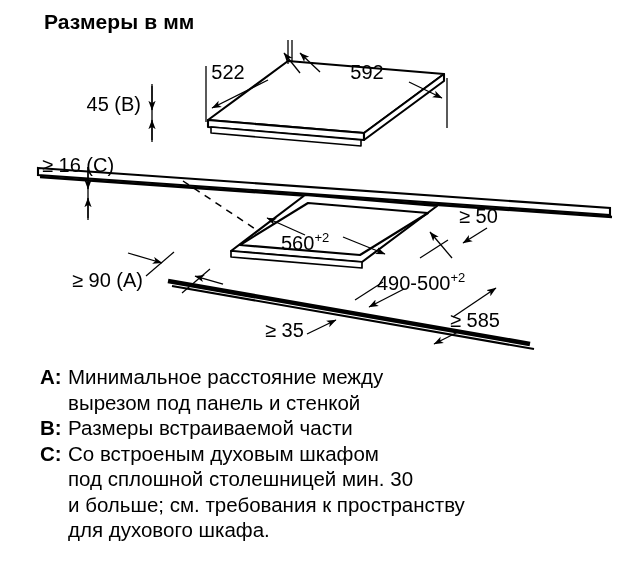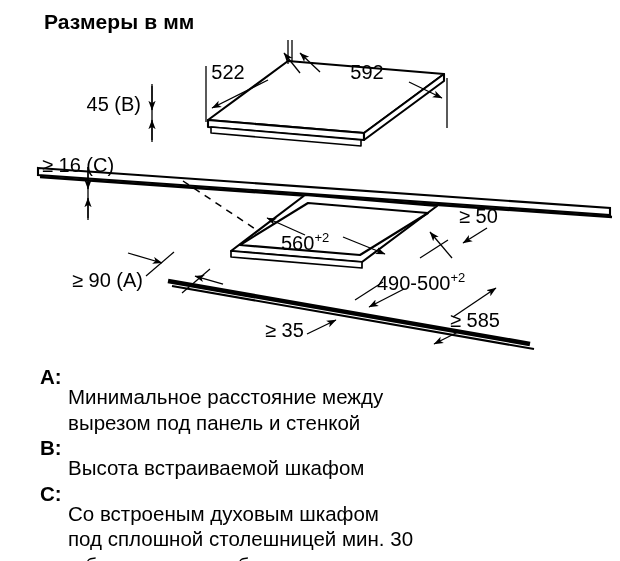--- a/index.html
+++ b/index.html
@@ -61,21 +61,20 @@
     line-height: 25.5px;
   }
   .legend-key {
     font-weight: bold;
     flex: 0 0 auto;
     width: 28px;
   }
   .legend-body {
     flex: 1 1 auto;
     white-space: pre-line;
-    margin-top: 20px;
   }
 </style>
 </head>
 <body>
 
 <div id="diagram-root">
 
   <div class="page-title">Размеры в мм</div>
 
   <svg class="drawing" viewBox="0 0 620 365">
@@ -189,21 +188,21 @@
   </svg>
 
   <div class="legend">
     <div class="legend-row">
       <span class="legend-key">A:</span>
       <span class="legend-body">Минимальное расстояние между
 вырезом под панель и стенкой</span>
     </div>
     <div class="legend-row">
       <span class="legend-key">B:</span>
-      <span class="legend-body">Высота встраиваемой шкафом</span>
+      <span class="legend-body">Размеры встраиваемой части</span>
     </div>
     <div class="legend-row">
       <span class="legend-key">C:</span>
       <span class="legend-body">Со встроеным духовым шкафом
 под сплошной столешницей мин. 30
 и больше; см. требования к пространству
 для духового шкафа.</span>
     </div>
   </div>
 

